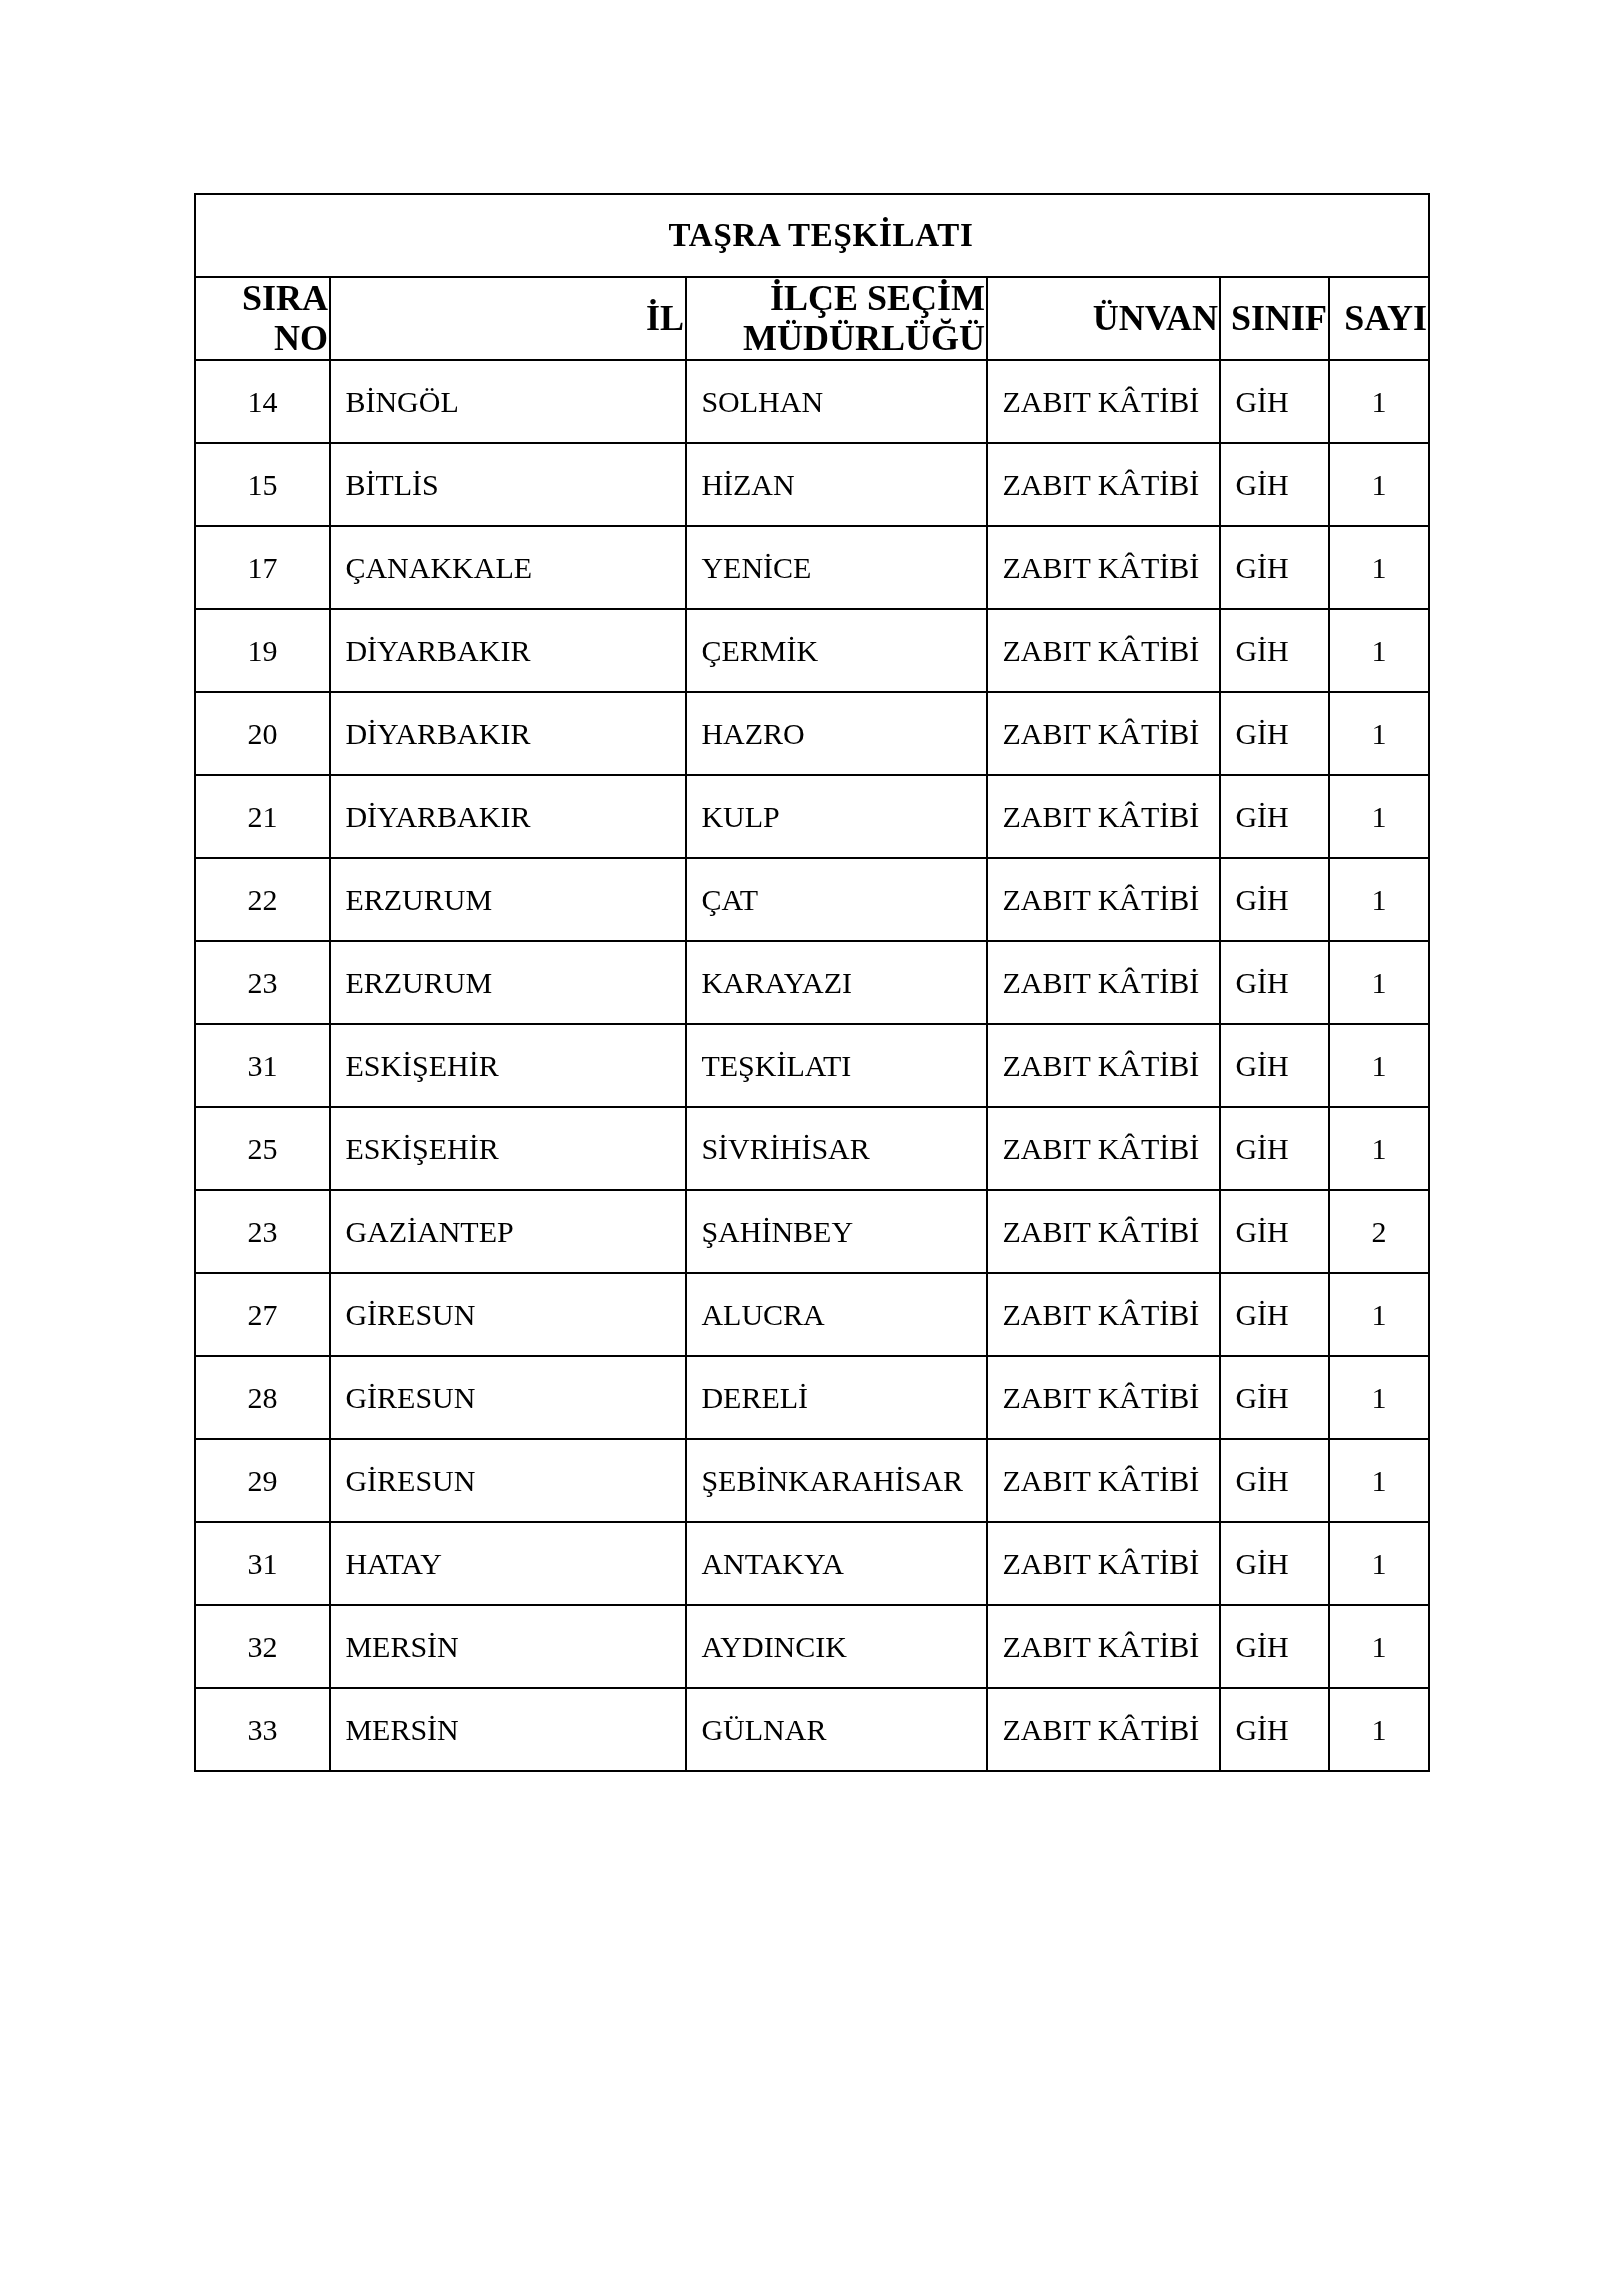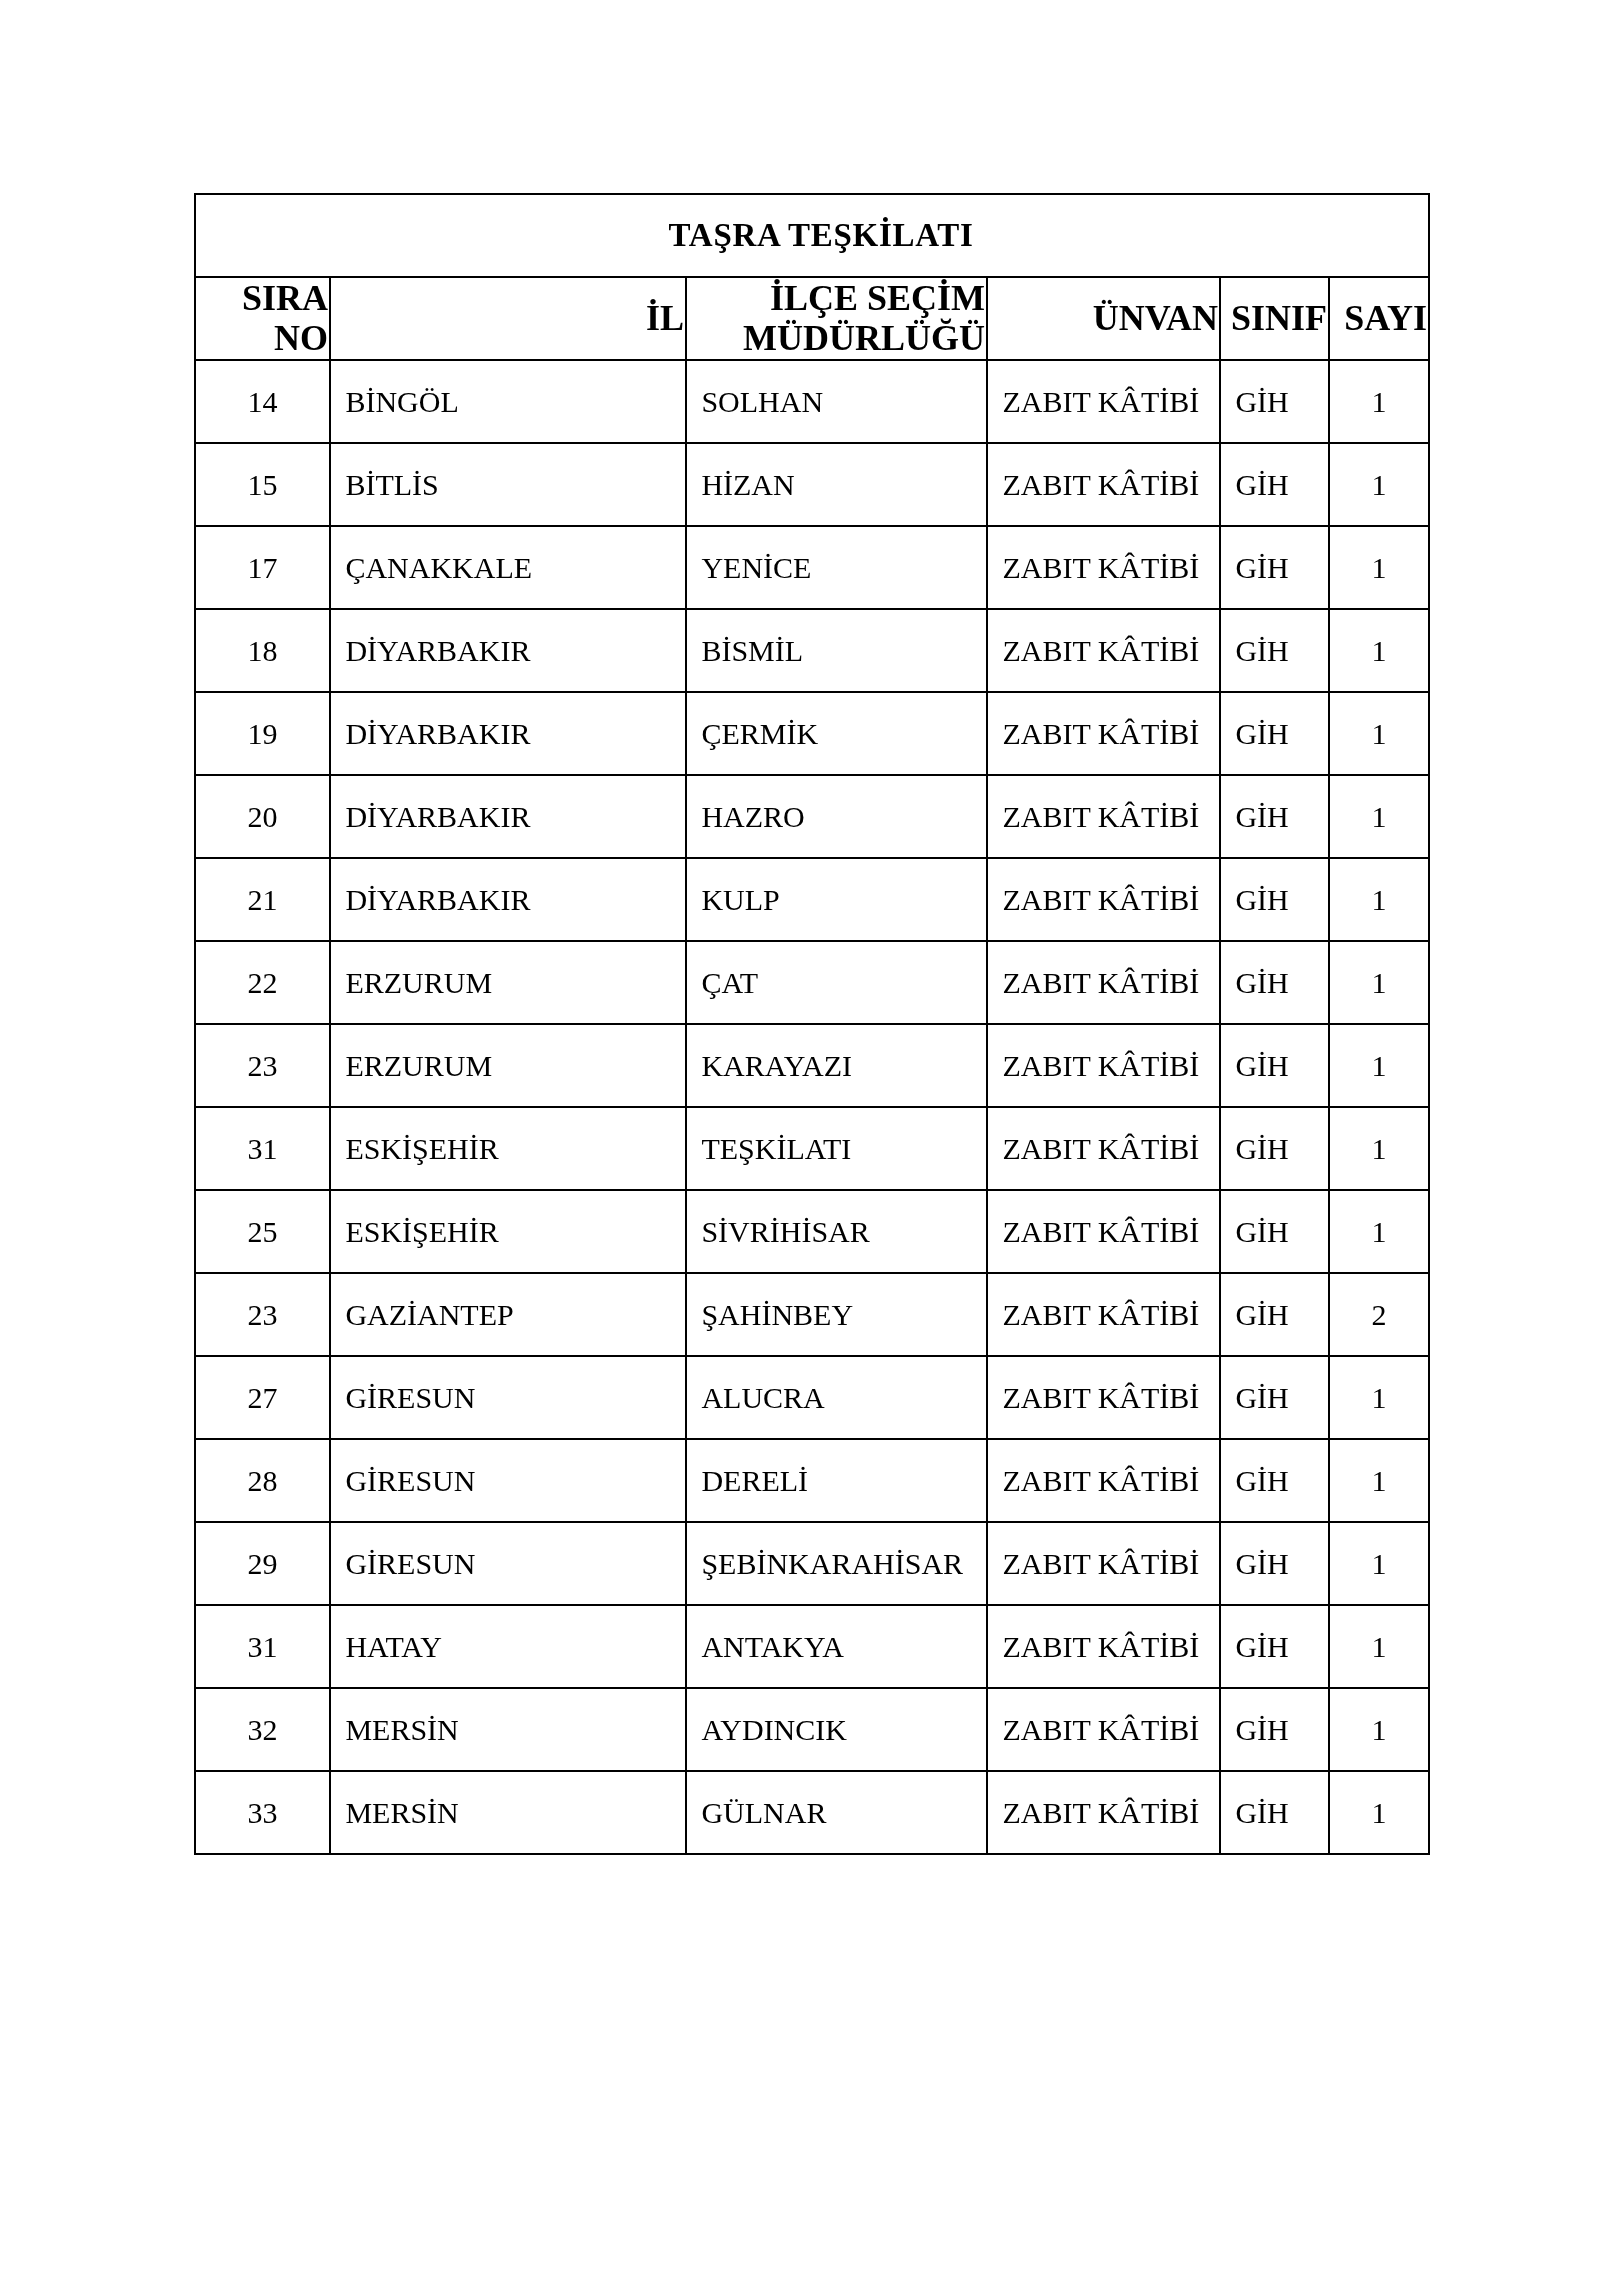--- a/index.html
+++ b/index.html
@@ -110,28 +110,20 @@
         </tr>
         <tr>
           <td class="align-center">17</td>
           <td class="align-left">ÇANAKKALE</td>
           <td class="align-left">YENİCE</td>
           <td class="align-left">ZABIT KÂTİBİ</td>
           <td class="align-left">GİH</td>
           <td class="align-center">1</td>
         </tr>
         <tr>
-          <td class="align-center">18</td>
-          <td class="align-left">DİYARBAKIR</td>
-          <td class="align-left">BİSMİL</td>
-          <td class="align-left">ZABIT KÂTİBİ</td>
-          <td class="align-left">GİH</td>
-          <td class="align-center">1</td>
-        </tr>
-        <tr>
           <td class="align-center">19</td>
           <td class="align-left">DİYARBAKIR</td>
           <td class="align-left">ÇERMİK</td>
           <td class="align-left">ZABIT KÂTİBİ</td>
           <td class="align-left">GİH</td>
           <td class="align-center">1</td>
         </tr>
         <tr>
           <td class="align-center">20</td>
           <td class="align-left">DİYARBAKIR</td>

